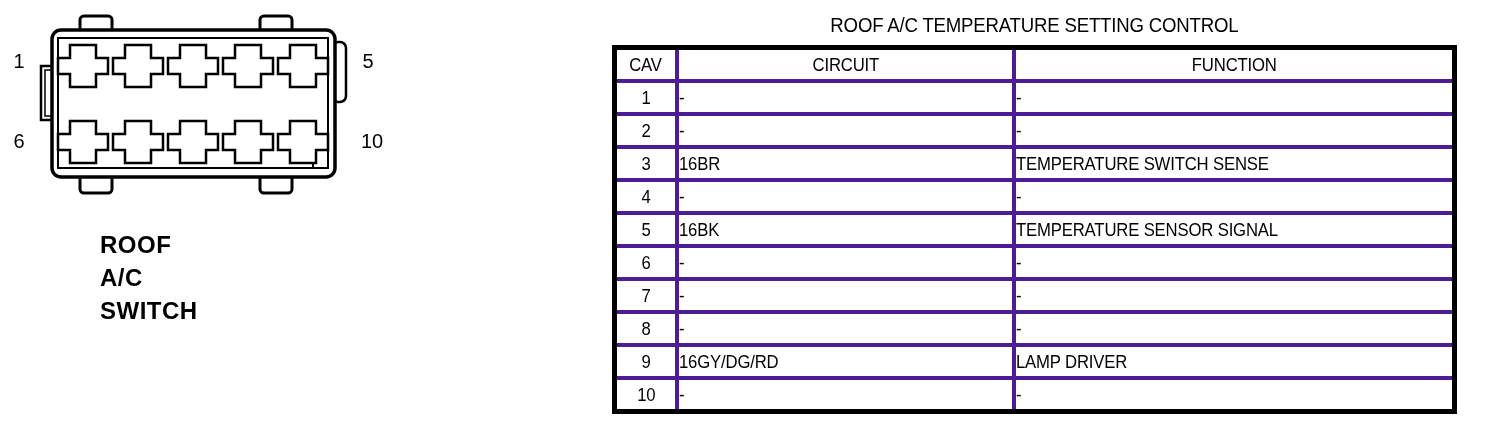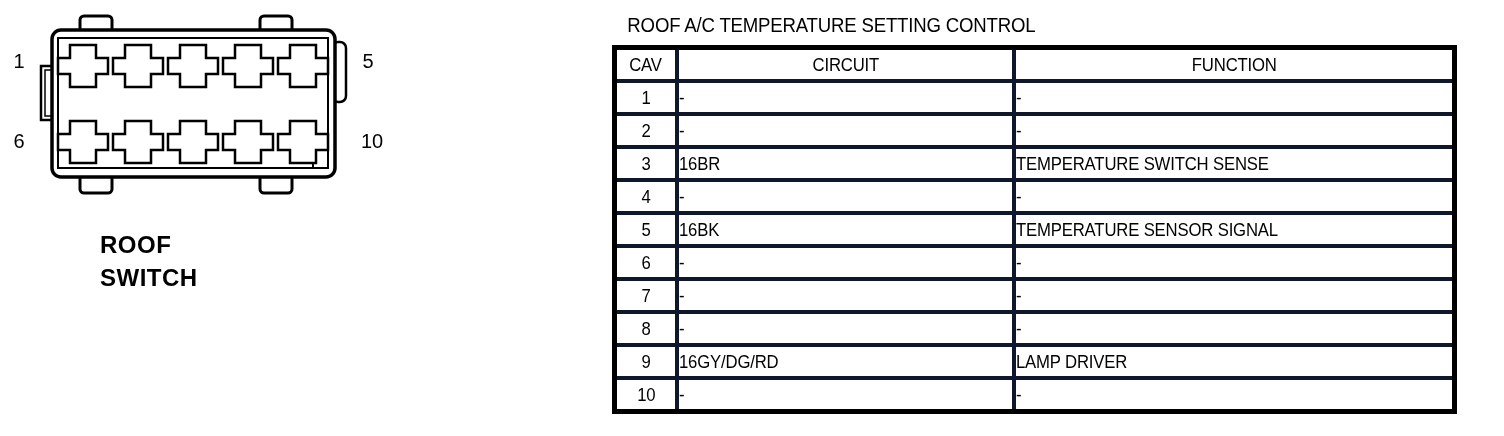--- a/index.html
+++ b/index.html
@@ -34,34 +34,34 @@
     line-height: 33px;
     letter-spacing: 0.5px;
     white-space: nowrap;
   }
 
   
   .table-title {
     position: absolute;
     left: 612px; top: 14px;
     width: 845px;
-    text-align: left;
+    text-align: center;
     font-size: 20px;
     white-space: nowrap;
   }
   .pinout-table {
     position: absolute;
     left: 612px; top: 45px;
     width: 845px;
     border-collapse: collapse;
     table-layout: fixed;
     border: 5px solid #000;
   }
   .pinout-table td, .pinout-table th {
-    border: 4px solid #0f172a;
+    border: 4px solid #4c1d95;
     height: 29px;
     padding: 0;
     font-size: 19px;
     font-weight: normal;
     vertical-align: middle;
     overflow: hidden;
     white-space: nowrap;
   }
   .col-cav  { width: 62px;  }
   .col-circ { width: 336px; }
@@ -124,20 +124,21 @@
   </g>
 
   <text x="19" y="68" text-anchor="middle">1</text>
   <text x="368" y="68" text-anchor="middle">5</text>
   <text x="19" y="148" text-anchor="middle">6</text>
   <text x="372" y="148" text-anchor="middle">10</text>
 </svg>
 
 <div class="figure-caption">
   <div>ROOF</div>
+  <div>A/C</div>
   <div>SWITCH</div>
 </div>
 
 <div class="table-title">
   <span class="cond-c">ROOF A/C TEMPERATURE SETTING CONTROL</span>
 </div>
 
 <table class="pinout-table">
   <colgroup>
       <col class="col-cav">

